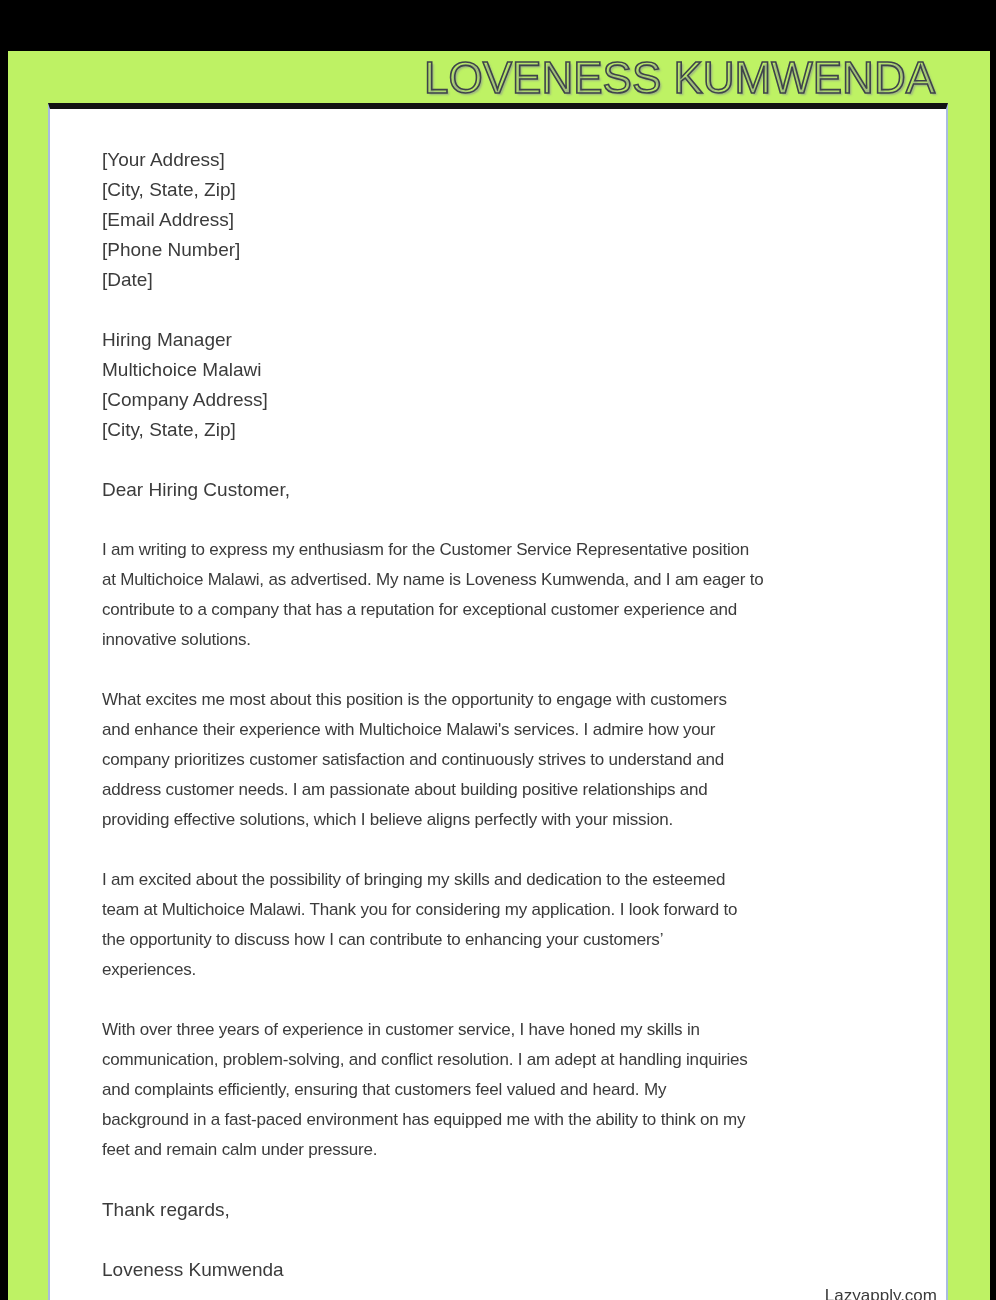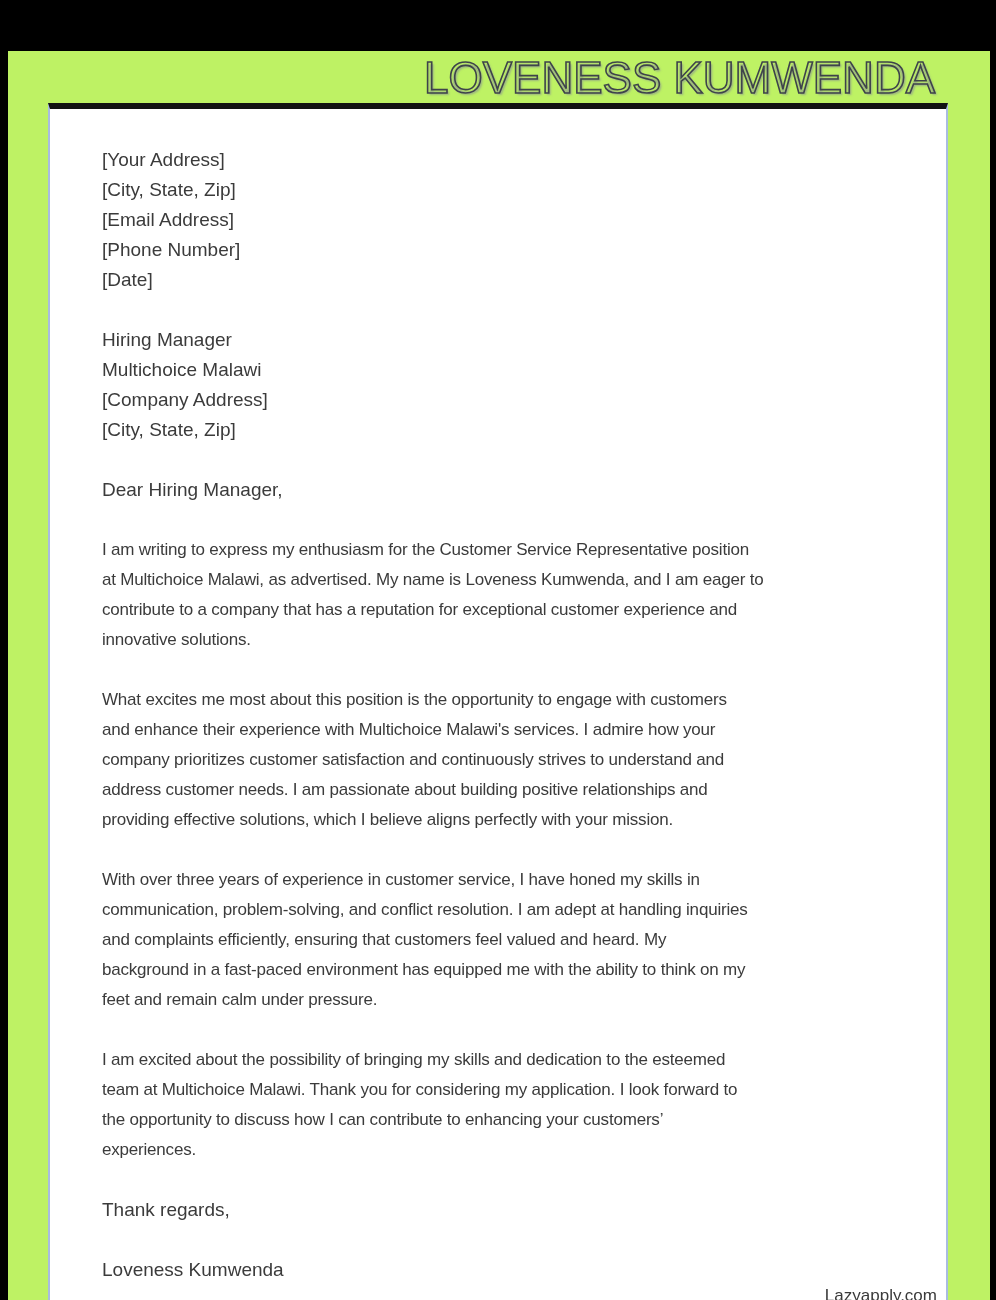--- a/index.html
+++ b/index.html
@@ -85,43 +85,43 @@
 [City, State, Zip]
 [Email Address]
 [Phone Number]
 [Date]</div>
 
       <div class="block">Hiring Manager
 Multichoice Malawi
 [Company Address]
 [City, State, Zip]</div>
 
-      <div class="block">Dear Hiring Manager,</div>
+      <div class="block">Dear Hiring Customer,</div>
 
       <div class="block para">I am writing to express my enthusiasm for the Customer Service Representative position
 at Multichoice Malawi, as advertised. My name is Loveness Kumwenda, and I am eager to
 contribute to a company that has a reputation for exceptional customer experience and
 innovative solutions.</div>
 
       <div class="block para">What excites me most about this position is the opportunity to engage with customers
 and enhance their experience with Multichoice Malawi's services. I admire how your
 company prioritizes customer satisfaction and continuously strives to understand and
 address customer needs. I am passionate about building positive relationships and
 providing effective solutions, which I believe aligns perfectly with your mission.</div>
 
+      <div class="block para">I am excited about the possibility of bringing my skills and dedication to the esteemed
+team at Multichoice Malawi. Thank you for considering my application. I look forward to
+the opportunity to discuss how I can contribute to enhancing your customers’
+experiences.</div>
+
       <div class="block para">With over three years of experience in customer service, I have honed my skills in
 communication, problem-solving, and conflict resolution. I am adept at handling inquiries
 and complaints efficiently, ensuring that customers feel valued and heard. My
 background in a fast-paced environment has equipped me with the ability to think on my
 feet and remain calm under pressure.</div>
-
-      <div class="block para">I am excited about the possibility of bringing my skills and dedication to the esteemed
-team at Multichoice Malawi. Thank you for considering my application. I look forward to
-the opportunity to discuss how I can contribute to enhancing your customers’
-experiences.</div>
 
       <div class="block">Thank regards,</div>
 
       <div class="block">Loveness Kumwenda</div>
     </div>
 
     <div class="brand">Lazyapply.com</div>
 
     <div class="date-stamp">08-19-2025</div>
 

